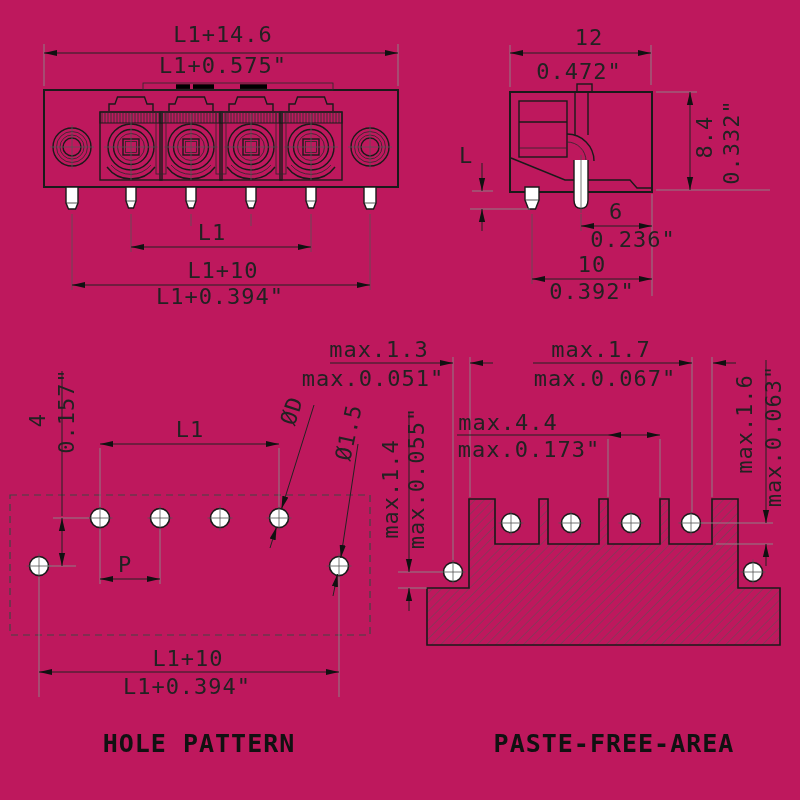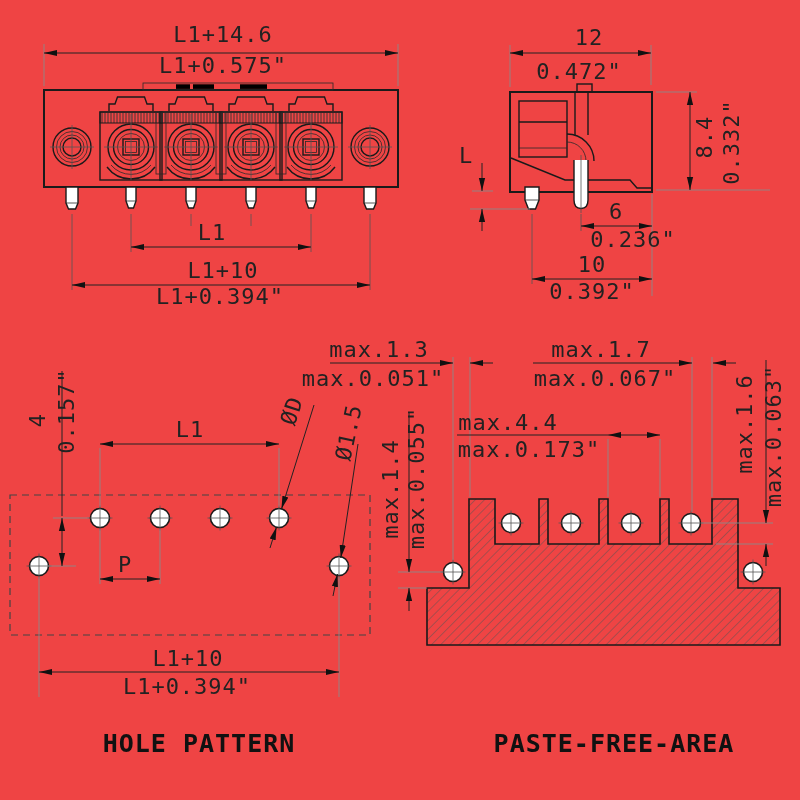--- a/index.html
+++ b/index.html
@@ -1,16 +1,16 @@
 <!DOCTYPE html>
 <html><head>
 <meta charset="utf-8">
 <style>
   html,body{margin:0;padding:0;background:#fff;}
-  .sheet{width:800px;height:800px;background:#ef4444;position:relative;overflow:hidden;}
+  .sheet{width:800px;height:800px;background:#be185d;position:relative;overflow:hidden;}
   svg{display:block;}
   .o2{stroke:#1a1a1a;stroke-width:2;fill:none;stroke-linejoin:miter;}
   .o{stroke:#1a1a1a;stroke-width:1.4;fill:none;}
   .t{stroke:#2a2a2a;stroke-width:.8;fill:none;}
   .cl{stroke:#555;stroke-width:.8;fill:none;}
   .d{stroke:#222;stroke-width:1;fill:none;}
   .x{stroke:#8a8a8a;stroke-width:.9;fill:none;}
   .dash{stroke:#444;stroke-width:1.2;fill:none;stroke-dasharray:7 5;}
   .wf{fill:#fff;stroke:#1a1a1a;stroke-width:1.4;}
   text.dim{font-family:"DejaVu Sans Mono",monospace;font-size:22px;letter-spacing:1px;fill:#222;}

